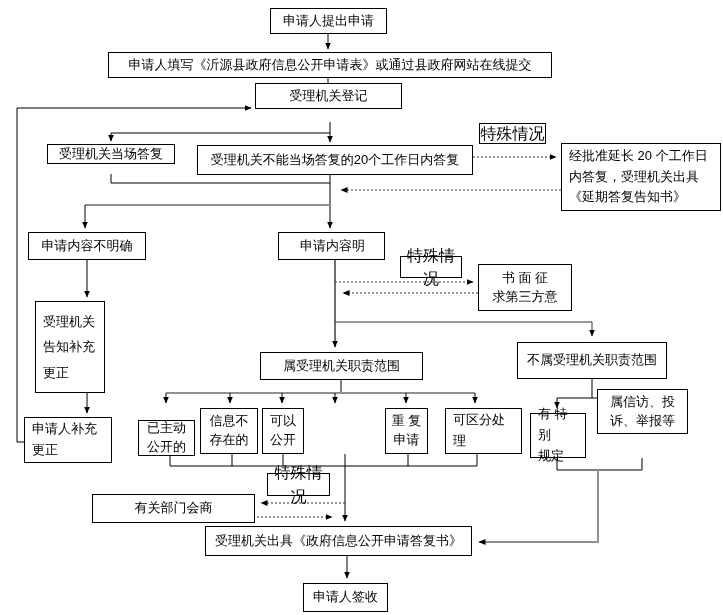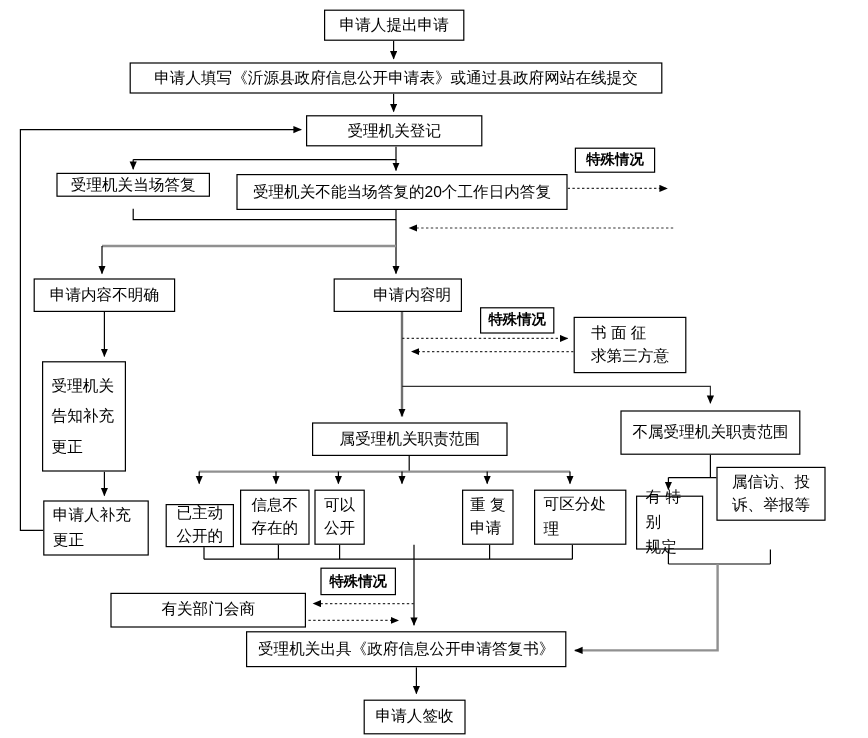--- a/index.html
+++ b/index.html
@@ -1,25 +1,25 @@
 <!DOCTYPE html>
 <html><head>
 <meta charset="utf-8">
 <style>
   html,body{margin:0;padding:0;background:#ffffff;}
   #canvas{position:relative;width:723px;height:615px;background:#ffffff;
           font-family:"Liberation Sans","DejaVu Sans",sans-serif;overflow:hidden;}
   #wires{position:absolute;left:0;top:0;z-index:1;}
   .node{position:absolute;z-index:2;box-sizing:border-box;background:#ffffff;
         border:1px solid #000000;color:#000000;font-size:13px;line-height:1.45;
-        display:flex;align-items:center;justify-content:center;
+        display:flex;align-items:center;justify-content:center;text-align:center;
         white-space:pre-line;}
-  .small{font-size:12px;font-weight:bold;}
+  .small{font-size:16px;}
   .la{justify-content:flex-start;text-align:left;padding-left:7px;padding-right:4px;}
-  .ra{justify-content:flex-end;text-align:right;padding-right:8px;}
+  .ra{justify-content:flex-end;text-align:right;padding-right:19px;}
   .tall{line-height:1.95;}
   .mid{line-height:1.6;}
 </style>
 </head>
 <body>
 
 <div id="canvas">
 
   <svg id="wires" width="723" height="615" viewBox="0 0 723 615">
     <defs>
@@ -73,33 +73,36 @@
     <path d="M473,157 L556,157" stroke="#333" stroke-dasharray="2 2" fill="none" marker-end="url(#ah)"></path>
     <path d="M561,190 L341,190" stroke="#333" stroke-dasharray="2 2" fill="none" marker-end="url(#ah)"></path>
     <path d="M335,282 L473,282" stroke="#333" stroke-dasharray="2 2" fill="none" marker-end="url(#ah)"></path>
     <path d="M478,293 L343,293" stroke="#333" stroke-dasharray="2 2" fill="none" marker-end="url(#ah)"></path>
     <path d="M345,503 L261,503" stroke="#333" stroke-dasharray="2 2" fill="none" marker-end="url(#ah)"></path>
     <path d="M257,517 L332,517" stroke="#333" stroke-dasharray="2 2" fill="none" marker-end="url(#ah)"></path>
   </svg>
 
   <div class="node" style="left:270px;top:8px;width:117px;height:26px">申请人提出申请</div>
   <div class="node" style="left:108px;top:52px;width:444px;height:26px">申请人填写《沂源县政府信息公开申请表》或通过县政府网站在线提交</div>
-  <div class="node" style="left:255px;top:96px;width:147px;height:26px">受理机关登记</div>
+  <div class="node" style="left:255px;top:83px;width:147px;height:26px">受理机关登记</div>
   <div class="node" style="left:47px;top:144px;width:128px;height:20px">受理机关当场答复</div>
   <div class="node" style="left:197px;top:145px;width:276px;height:30px">受理机关不能当场答复的20个工作日内答复</div>
   <div class="node small" style="left:479px;top:123px;width:67px;height:21px">特殊情况</div>
+  <div class="node la mid" style="left:561px;top:143px;width:160px;height:68px">经批准延长 20 个工作日
+内答复，受理机关出具
+《延期答复告知书》</div>
   <div class="node" style="left:28px;top:232px;width:118px;height:28px">申请内容不明确</div>
   <div class="node ra" style="left:278px;top:232px;width:107px;height:28px">申请内容明</div>
   <div class="node small" style="left:400px;top:256px;width:62px;height:22px">特殊情况</div>
   <div class="node" style="left:478px;top:264px;width:94px;height:47px">书 面 征
 求第三方意</div>
   <div class="node la tall" style="left:35px;top:301px;width:70px;height:92px">受理机关
 告知补充
 更正</div>
-  <div class="node la mid" style="left:36px;top:417px;width:88px;height:46px">申请人补充
+  <div class="node la mid" style="left:24px;top:417px;width:88px;height:46px">申请人补充
 更正</div>
   <div class="node" style="left:260px;top:352px;width:163px;height:28px">属受理机关职责范围</div>
   <div class="node" style="left:517px;top:342px;width:150px;height:37px">不属受理机关职责范围</div>
   <div class="node" style="left:138px;top:420px;width:57px;height:36px">已主动
 公开的</div>
   <div class="node" style="left:200px;top:408px;width:58px;height:46px">信息不
 存在的</div>
   <div class="node" style="left:262px;top:408px;width:42px;height:46px">可以
 公开</div>
   <div class="node" style="left:385px;top:408px;width:43px;height:46px">重 复

